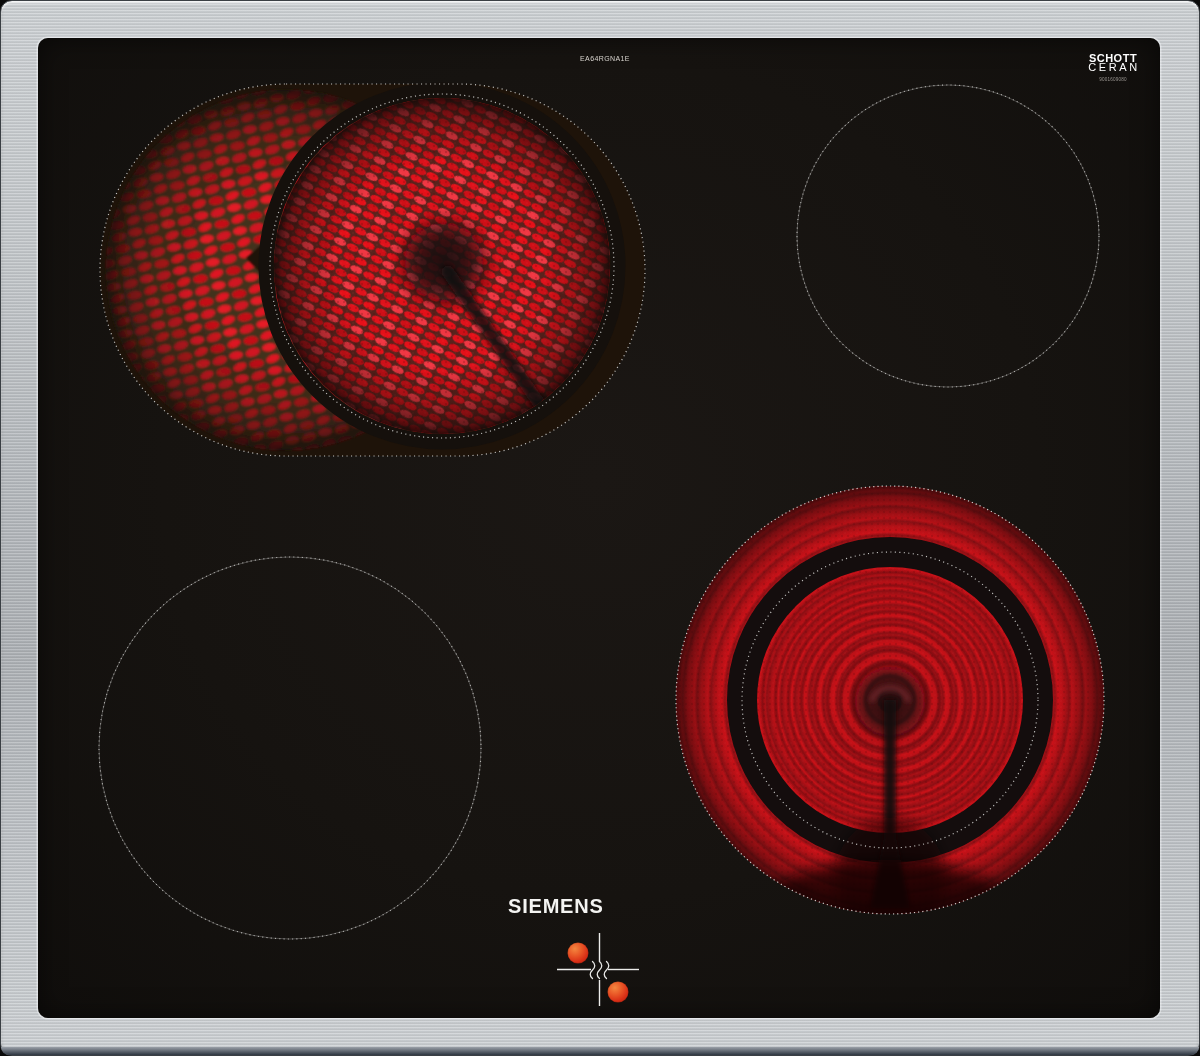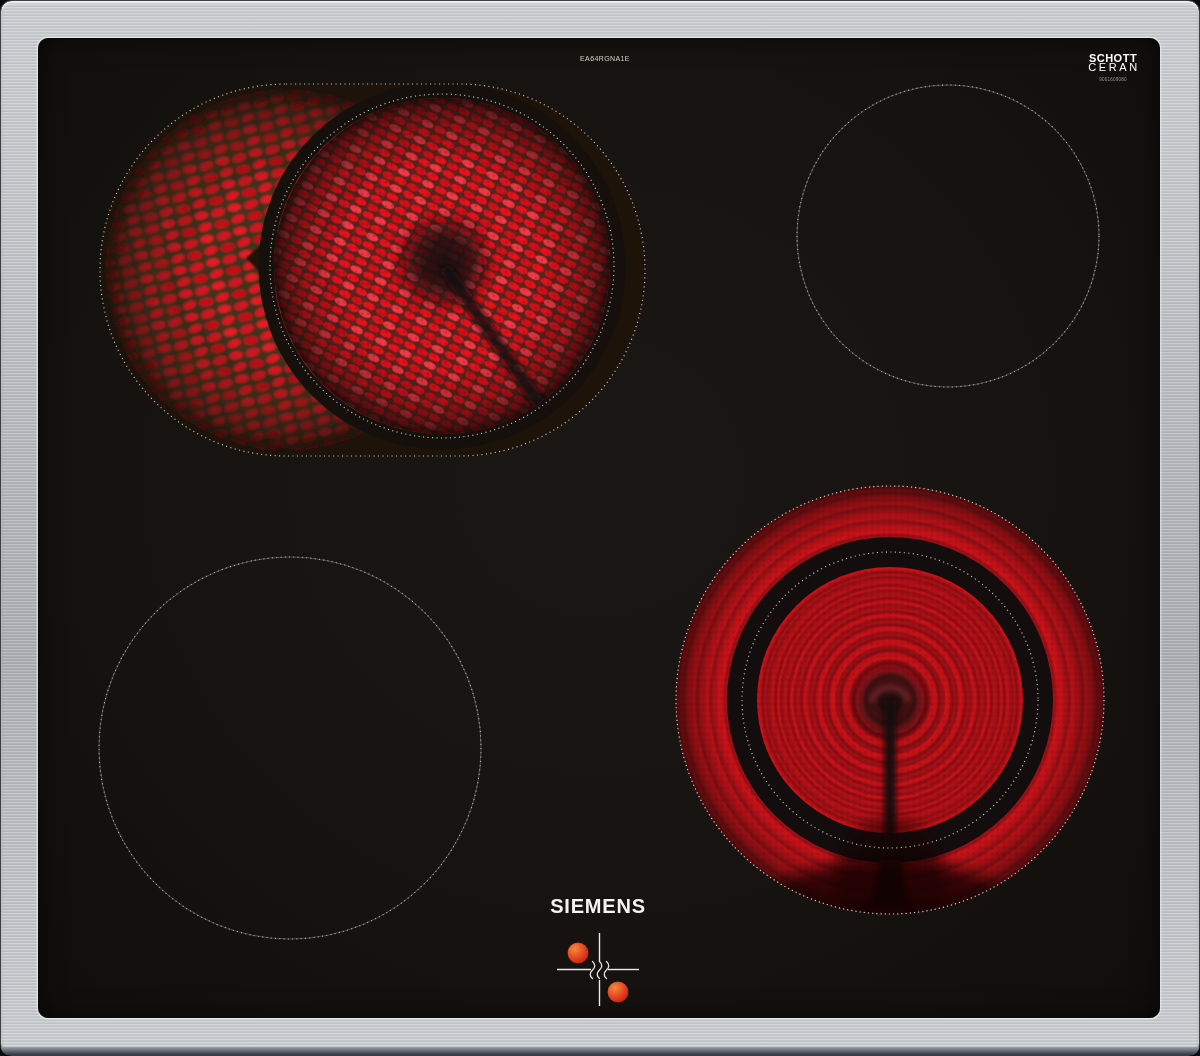--- a/index.html
+++ b/index.html
@@ -39,21 +39,21 @@
   
   .model-label{
     position:absolute;left:560px;top:55px;width:90px;text-align:center;
     font-size:7px;letter-spacing:.4px;color:#d8d4cf;z-index:3;font-weight:500;
   }
   .schott{position:absolute;left:1084px;top:53px;width:58px;text-align:center;z-index:3;color:#fff;}
   .schott .maker{font-size:11px;font-weight:bold;letter-spacing:.5px;line-height:10px;text-align:center;}
   .schott .material{font-size:11px;letter-spacing:2.6px;text-indent:2px;line-height:9px;}
   .schott .serial{font-size:4.6px;letter-spacing:.2px;color:#98948f;margin-top:5px;}
   .brand{
-    position:absolute;left:508px;top:895px;width:180px;text-align:center;z-index:3;
+    position:absolute;left:508px;top:895px;width:180px;text-align:left;z-index:3;
     font-size:20px;font-weight:bold;letter-spacing:.8px;color:#f4f4f2;
   }
   svg.zones{position:absolute;inset:0;z-index:2;}
 </style>
 </head>
 <body>
 
 <div class="stage">
 
   <div class="frame"></div>

